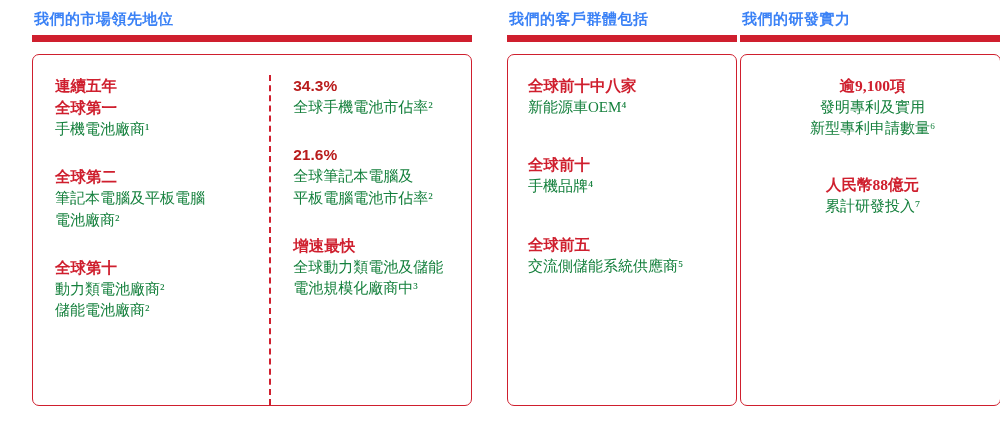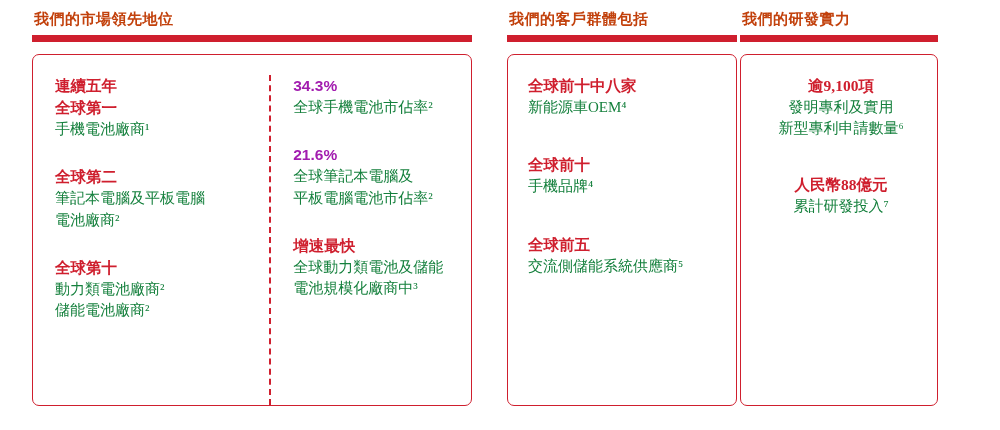--- a/index.html
+++ b/index.html
@@ -22,21 +22,21 @@
   .panel {
     position: absolute;
     top: 10px;
     display: flex;
     flex-direction: column;
   }
   .panel-title {
     font-family: "Liberation Sans", "DejaVu Sans", sans-serif;
     font-weight: bold;
     font-size: 15px;
-    color: #c2410c;
+    color: #3b82f6;
     letter-spacing: 0.5px;
     margin: 0 0 6px 2px;
     white-space: nowrap;
   }
   .title-rule {
     height: 7px;
     background: #cf1f2e;
     width: 100%;
     margin-bottom: 12px;
   }
@@ -78,21 +78,21 @@
   }
   .block:last-child { margin-bottom: 0; }
   .hl {
     color: #cf1f2e;
     font-weight: bold;
     font-size: 15.5px;
     line-height: 1.42;
   }
   .hl-sans {
     font-family: "Liberation Sans", "DejaVu Sans", sans-serif;
-    color: #a21caf;
+    color: #b91c1c;
     font-weight: bold;
     font-size: 15.5px;
     line-height: 1.42;
   }
   .sub {
     color: #15803d;
     font-size: 15px;
     line-height: 1.42;
   }
 
@@ -103,21 +103,21 @@
   }
   #panel-customers .card {
     height: 352px;
     padding: 20px 18px 0 20px;
   }
   #panel-customers .block { margin-bottom: 36px; }
 
   
   #panel-rnd {
     left: 740px;
-    width: 198px;
+    width: 261px;
   }
   #panel-rnd .card {
     height: 352px;
     padding: 20px 16px 0 20px;
     text-align: center;
   }
   #panel-rnd .block { margin-bottom: 34px; }
 </style>
 </head>
 <body>

